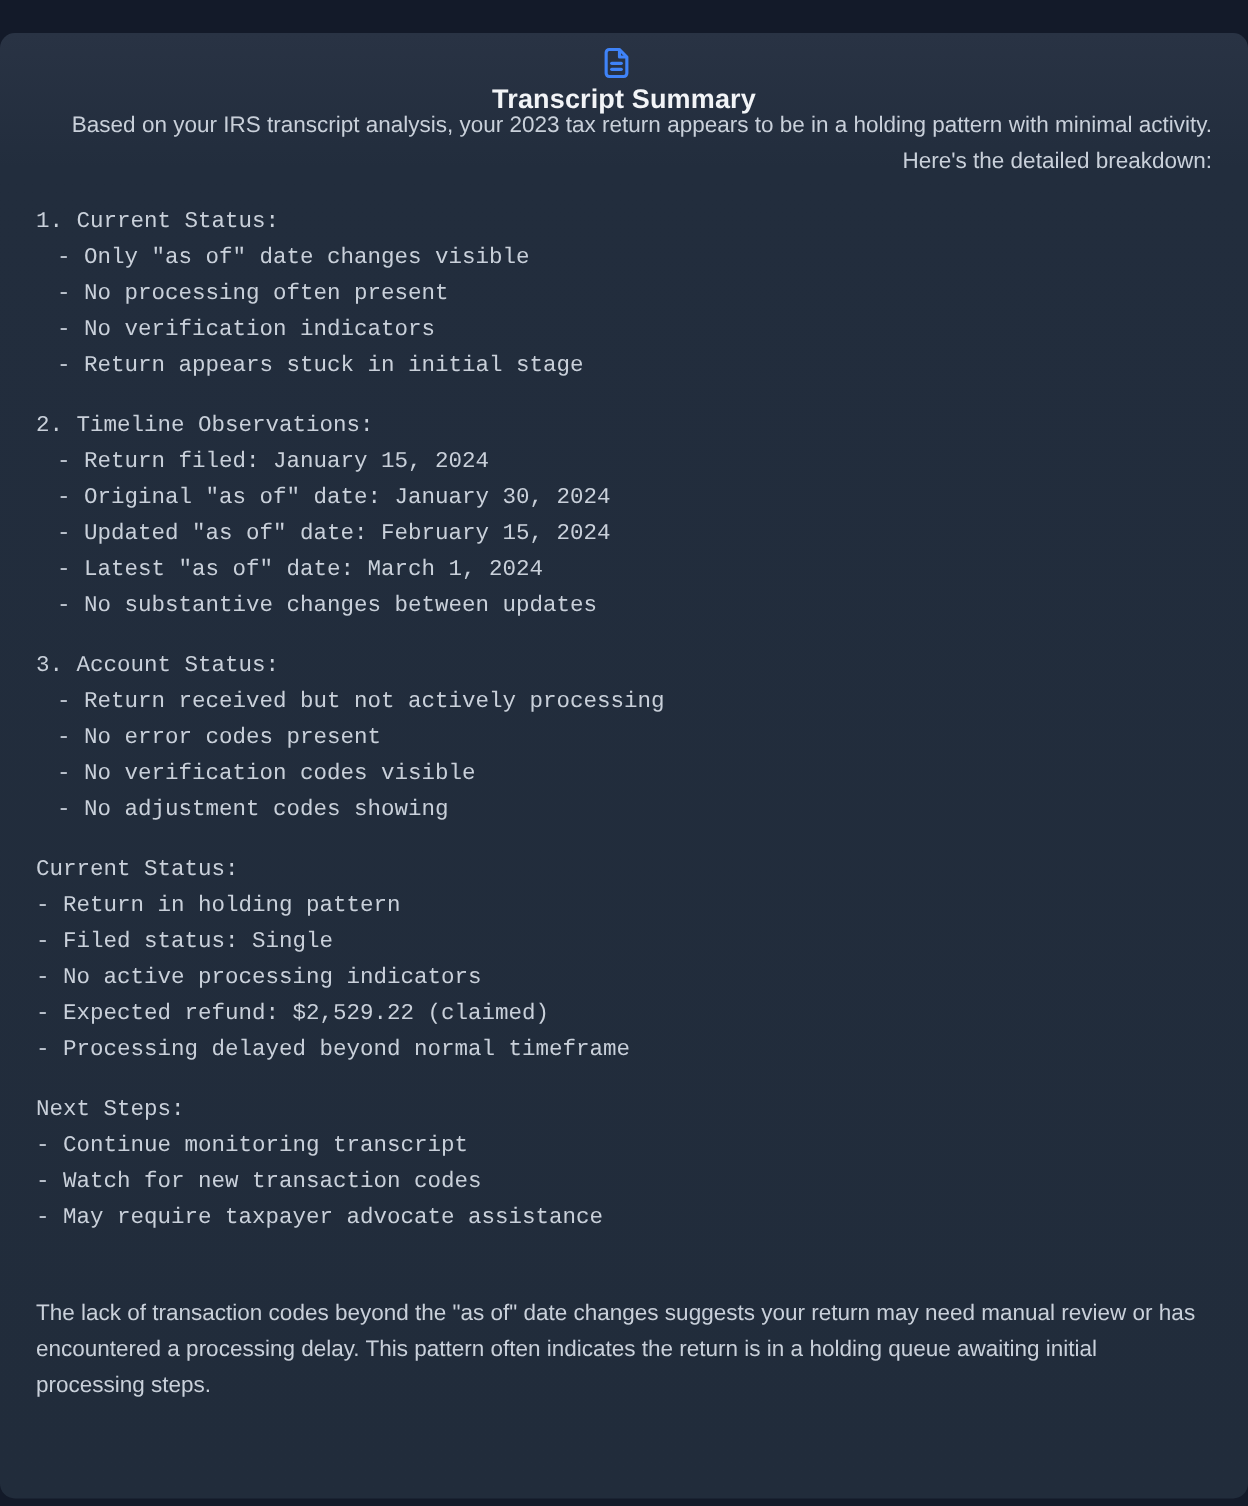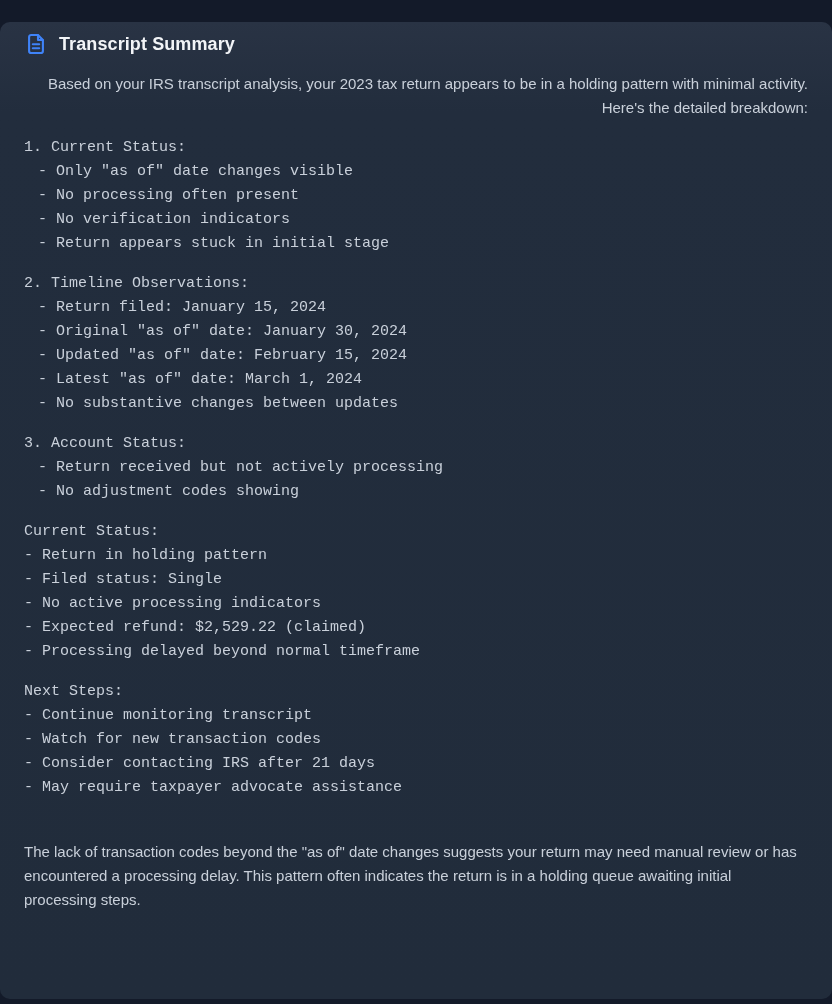--- a/index.html
+++ b/index.html
@@ -17,20 +17,21 @@
     padding: 6px 24px 0 24px;
     color: #c9d0da;
     font-size: 15px;
     line-height: 24px;
   }
   .header {
     display: flex;
     align-items: center;
     height: 28px;
     margin-top: 2px;
+    flex-direction: column;
   }
   .doc-icon {
     width: 24px; height: 24px;
     flex: 0 0 auto;
     margin-right: 11px;
     display: block;
   }
   .title {
     color: #f2f4f7;
     font-size: 18px;
@@ -79,40 +80,41 @@
       <span class="line">- Updated "as of" date: February 15, 2024</span>
       <span class="line">- Latest "as of" date: March 1, 2024</span>
       <span class="line">- No substantive changes between updates</span>
     </div>
   </div>
 
   <div class="block">
     <span class="line">3. Account Status:</span>
     <div class="items-indented">
       <span class="line">- Return received but not actively processing</span>
+      <span class="line">- No error codes present</span>
+      <span class="line">- No verification codes visible</span>
       <span class="line">- No adjustment codes showing</span>
     </div>
   </div>
 
   <div class="block">
     <span class="line">Current Status:</span>
     <div>
       <span class="line">- Return in holding pattern</span>
       <span class="line">- Filed status: Single</span>
       <span class="line">- No active processing indicators</span>
       <span class="line">- Expected refund: $2,529.22 (claimed)</span>
       <span class="line">- Processing delayed beyond normal timeframe</span>
     </div>
   </div>
 
   <div class="block">
     <span class="line">Next Steps:</span>
     <div>
       <span class="line">- Continue monitoring transcript</span>
       <span class="line">- Watch for new transaction codes</span>
-      <span class="line">- Consider contacting IRS after 21 days</span>
       <span class="line">- May require taxpayer advocate assistance</span>
     </div>
   </div>
 
   <div class="closing">The lack of transaction codes beyond the "as of" date changes suggests your return may need manual review or has encountered a processing delay. This pattern often indicates the return is in a holding queue awaiting initial processing steps.</div>
 
 </div>
 
 </body></html>

